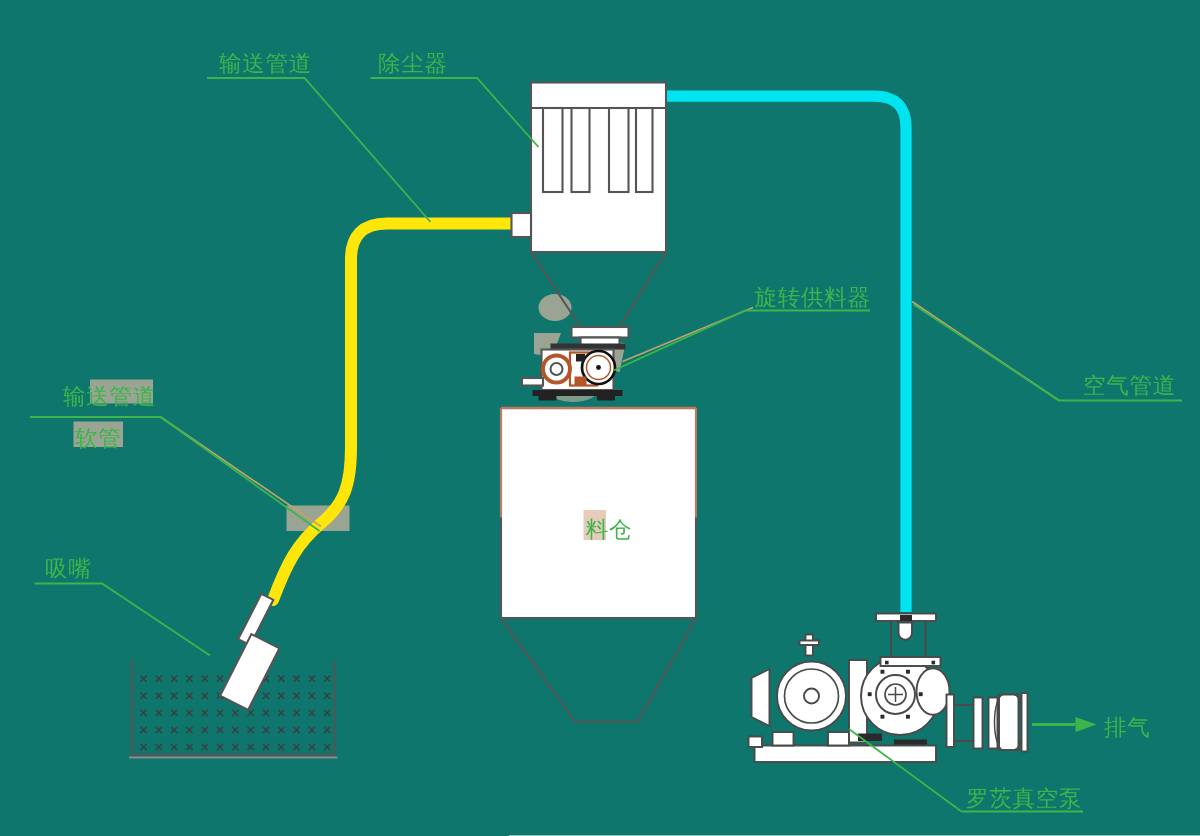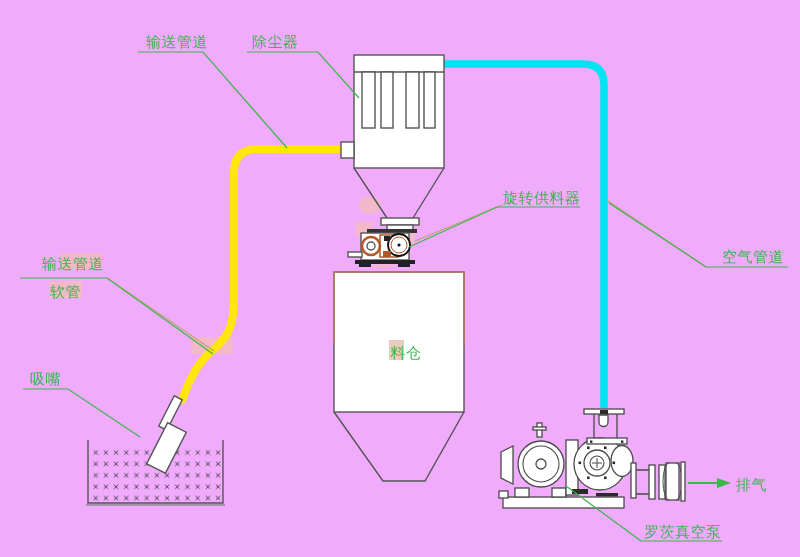--- a/index.html
+++ b/index.html
@@ -1,16 +1,16 @@
 <!DOCTYPE html>
 <html><head>
 <meta charset="utf-8">
 <style>
   html,body{margin:0;padding:0;background:#ffffff;}
-  .stage{position:relative;width:800px;height:557px;background:#f0abfc;overflow:hidden;}
+  .stage{position:relative;width:800px;height:557px;background:#0f766e;overflow:hidden;}
   svg{display:block;}
   .lbl{font-family:"Liberation Sans",sans-serif;font-size:15px;fill:#3cb54a;letter-spacing:0.5px;}
   .outline{stroke:#555555;fill:#ffffff;stroke-width:1.4;}
   .thin{stroke:#555555;fill:none;stroke-width:1.4;}
   .leader{stroke:#3cb54a;stroke-width:1.2;fill:none;}
   .leader-tan{stroke:#bfa271;stroke-width:1.1;fill:none;}
   .pumpline{stroke:#4a4a4a;fill:#ffffff;stroke-width:1.3;}
   .pumpdark{fill:#2a2a2a;stroke:none;}
   .orange{stroke:#b3572a;fill:none;}
   .salmon{fill:#f5c3aa;}

